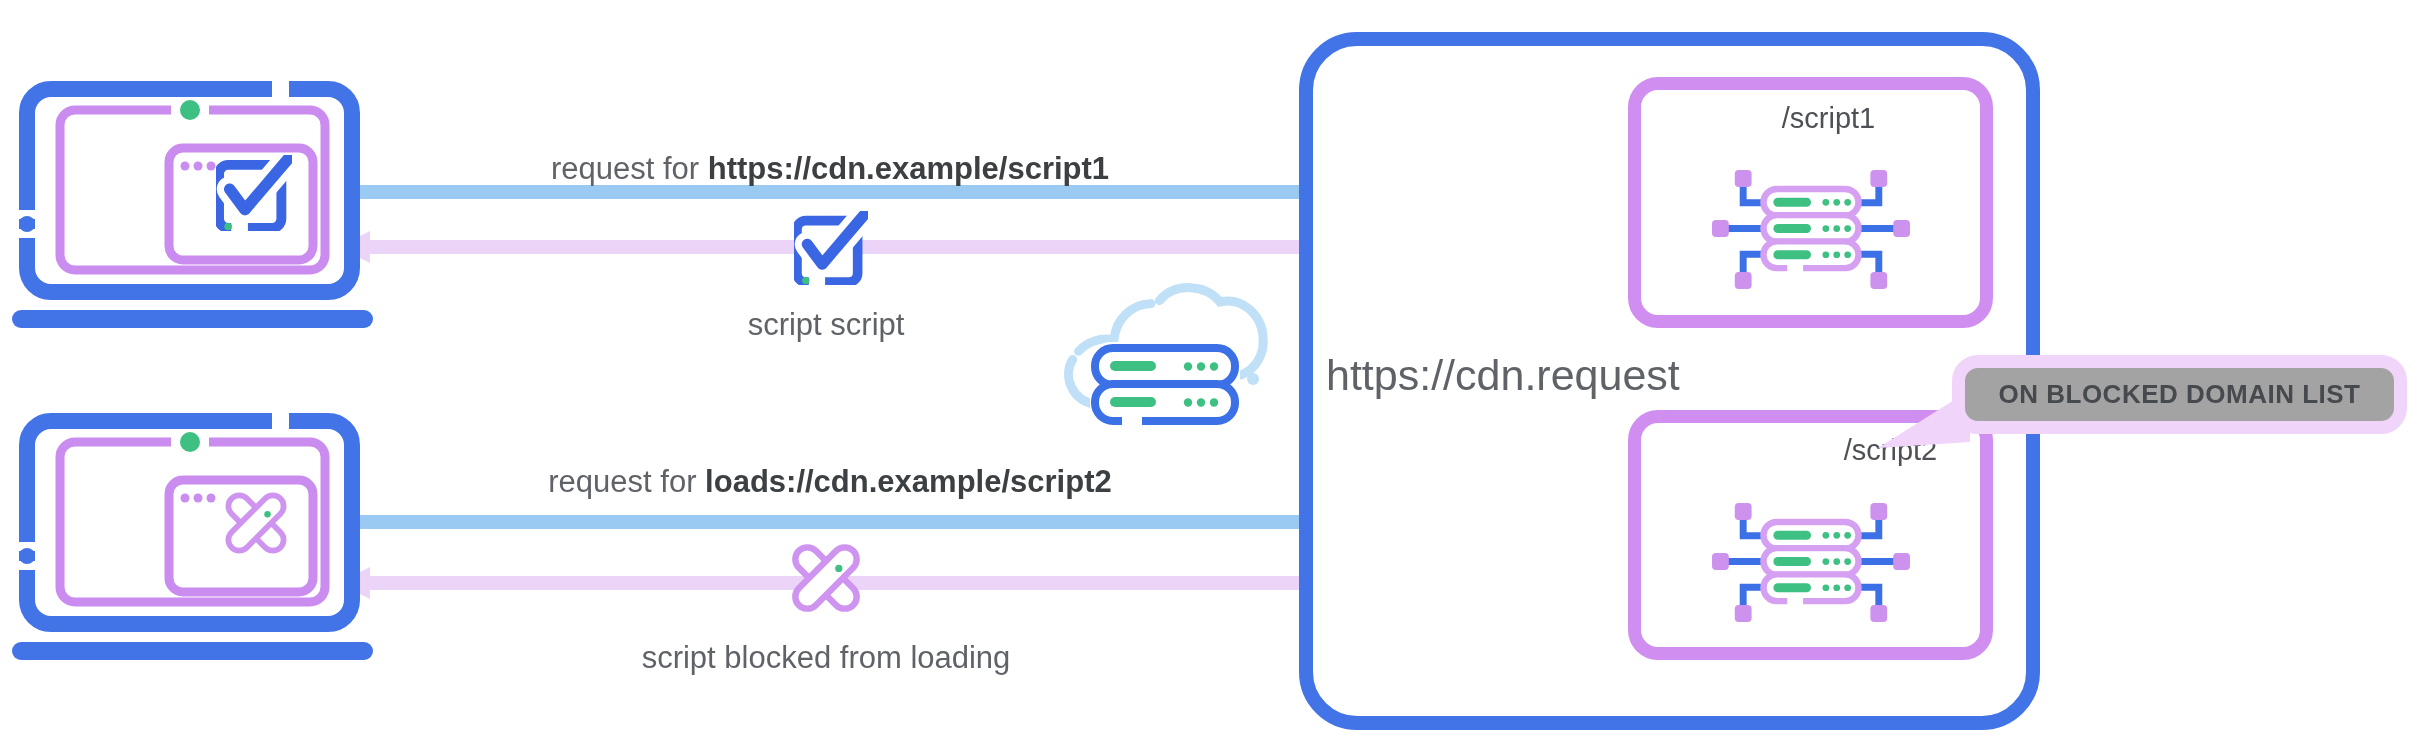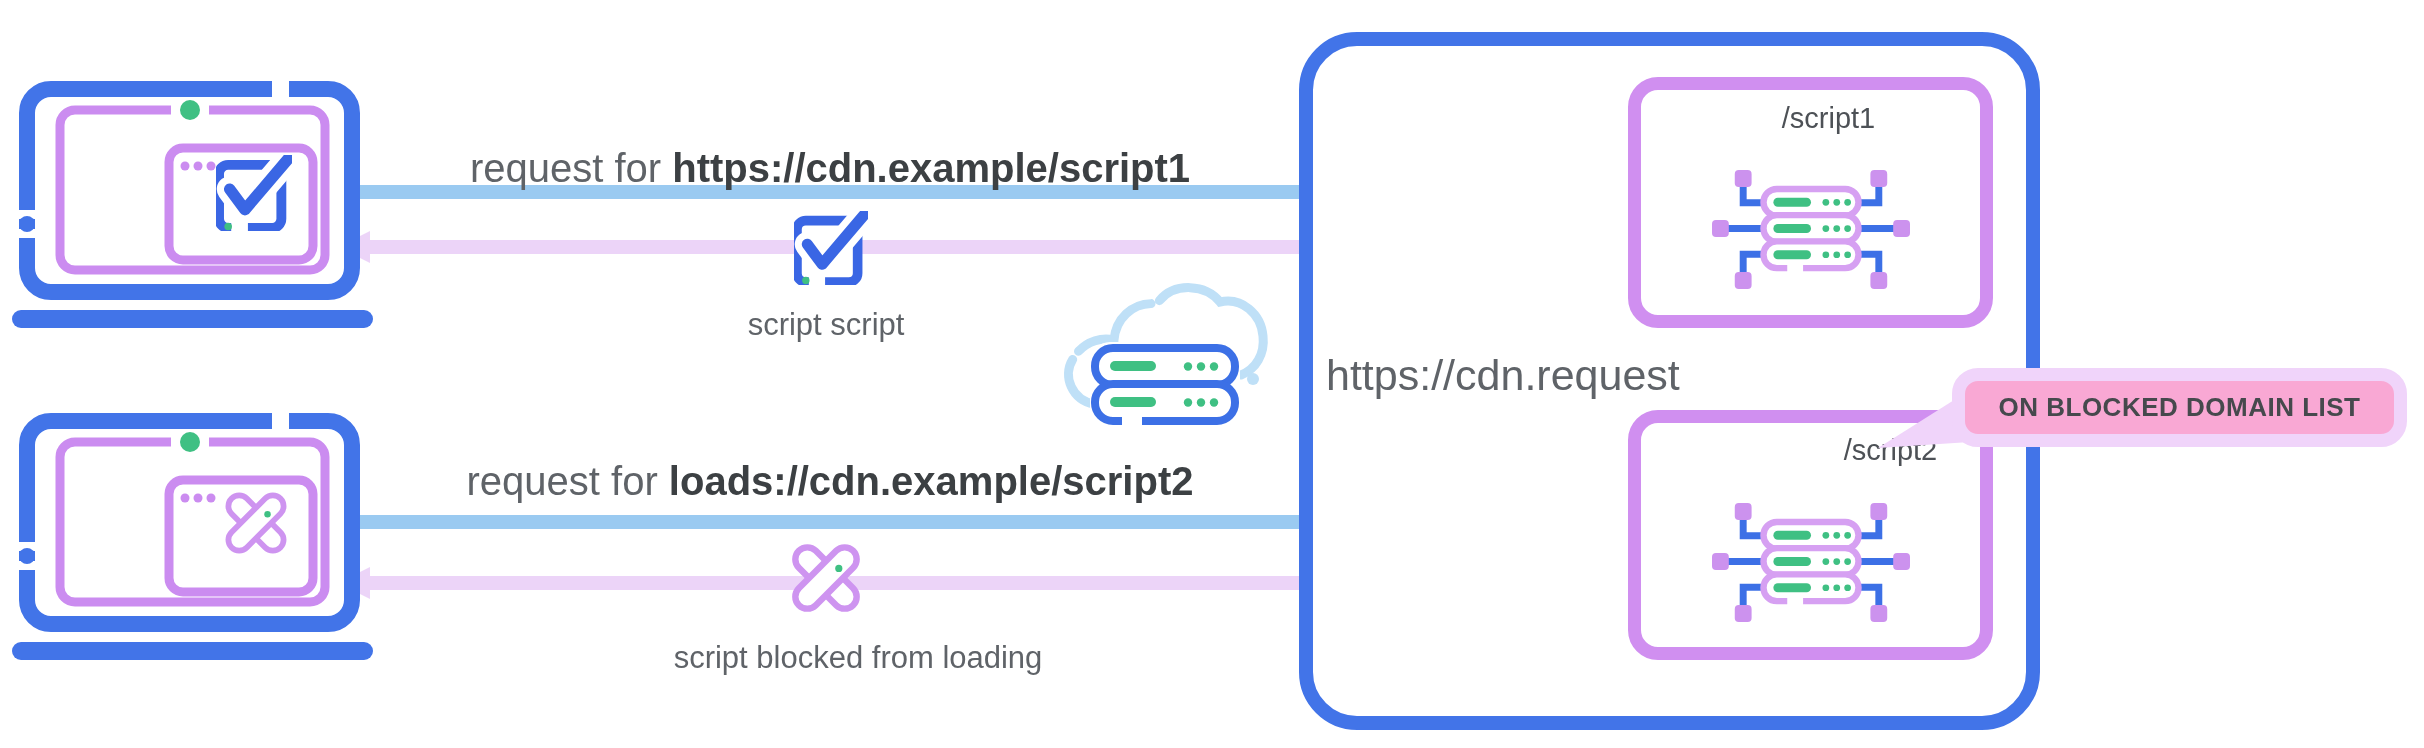--- a/index.html
+++ b/index.html
@@ -13,37 +13,37 @@
   .arrow-body.blue{background:#9ACAF1;border-radius:8px 0 0 8px;}
   .arrow-body.lav{background:#ECD4F8;}
   .head-right{position:absolute;width:0;height:0;
     border-top:17px solid transparent;border-bottom:17px solid transparent;
     border-left:42px solid #9ACAF1;}
   .head-left{position:absolute;width:0;height:0;
     border-top:16px solid transparent;border-bottom:16px solid transparent;
     border-right:32px solid #ECD4F8;}
   
   .req-label{position:absolute;width:760px;text-align:center;
-    font-size:40px;line-height:37px;color:#5F6368;white-space:nowrap;}
+    font-size:31px;line-height:37px;color:#5F6368;white-space:nowrap;}
   .req-label b{color:#3C4043;font-weight:700;}
   .result-label{position:absolute;width:500px;text-align:center;
     font-size:31px;color:#5F6368;white-space:nowrap;}
   .cdn-label{position:absolute;font-size:43px;color:#5F6368;white-space:nowrap;}
   .endpoint-label{position:absolute;width:375px;text-align:center;
     font-size:29px;color:#4D5156;white-space:nowrap;}
   
   .cdn-box{position:absolute;left:1299px;top:32px;width:741px;height:698px;
     box-sizing:border-box;border:14px solid #4274E8;border-radius:58px;
     background:#ffffff;z-index:1;}
   .endpoint-box{position:absolute;left:1628px;width:365px;
     box-sizing:border-box;border:13px solid #D08FF0;border-radius:30px;
     background:#ffffff;z-index:3;}
-  .callout{position:absolute;left:1952px;top:368px;width:455px;height:79px;
+  .callout{position:absolute;left:1952px;top:355px;width:455px;height:79px;
     box-sizing:border-box;border:13px solid #F0D4FA;border-radius:26px;
-    background:#f9a8d4;display:flex;align-items:center;justify-content:center;
+    background:#a3a3a3;display:flex;align-items:center;justify-content:center;
     z-index:6;}
   .callout span{font-size:26px;font-weight:700;color:#46494D;letter-spacing:.5px;white-space:nowrap;} .z4{z-index:4;} .z5{z-index:5;} .z6{z-index:6;}
 </style>
 </head>
 <body>
 
 <div id="canvas">
 
   <svg width="0" height="0" style="position:absolute" aria-hidden="true">
     <defs>
@@ -155,21 +155,21 @@
     <use href="#sym-check"></use>
   </svg>
   <div class="result-label z5" style="left:576px;top:307px;">script script</div>
 
   <div class="req-label z5" style="left:450px;top:463px;">
     <span>request for </span><b>loads://cdn.example/script2</b>
   </div>
   <svg class="abs z4" style="left:786px;top:538px" width="80" height="80" viewBox="0 0 100 100">
     <use href="#sym-x"></use>
   </svg>
-  <div class="result-label z5" style="left:608px;top:640px;">script blocked from loading</div>
+  <div class="result-label z5" style="left:576px;top:640px;">script blocked from loading</div>
 
   <svg class="abs z4" style="left:1060px;top:272px" width="210" height="180" viewBox="0 0 210 180">
     <use href="#sym-cloud"></use>
   </svg>
 
   <div class="cdn-label z5" style="left:1326px;top:351px;">https://cdn.request</div>
 
   <div class="endpoint-box" style="top:77px;height:251px;"></div>
   <div class="endpoint-label z5" style="left:1641px;top:102px;">/script1</div>
   <svg class="abs z4" style="left:1712px;top:170px" width="198" height="119" viewBox="0 0 200 120">

